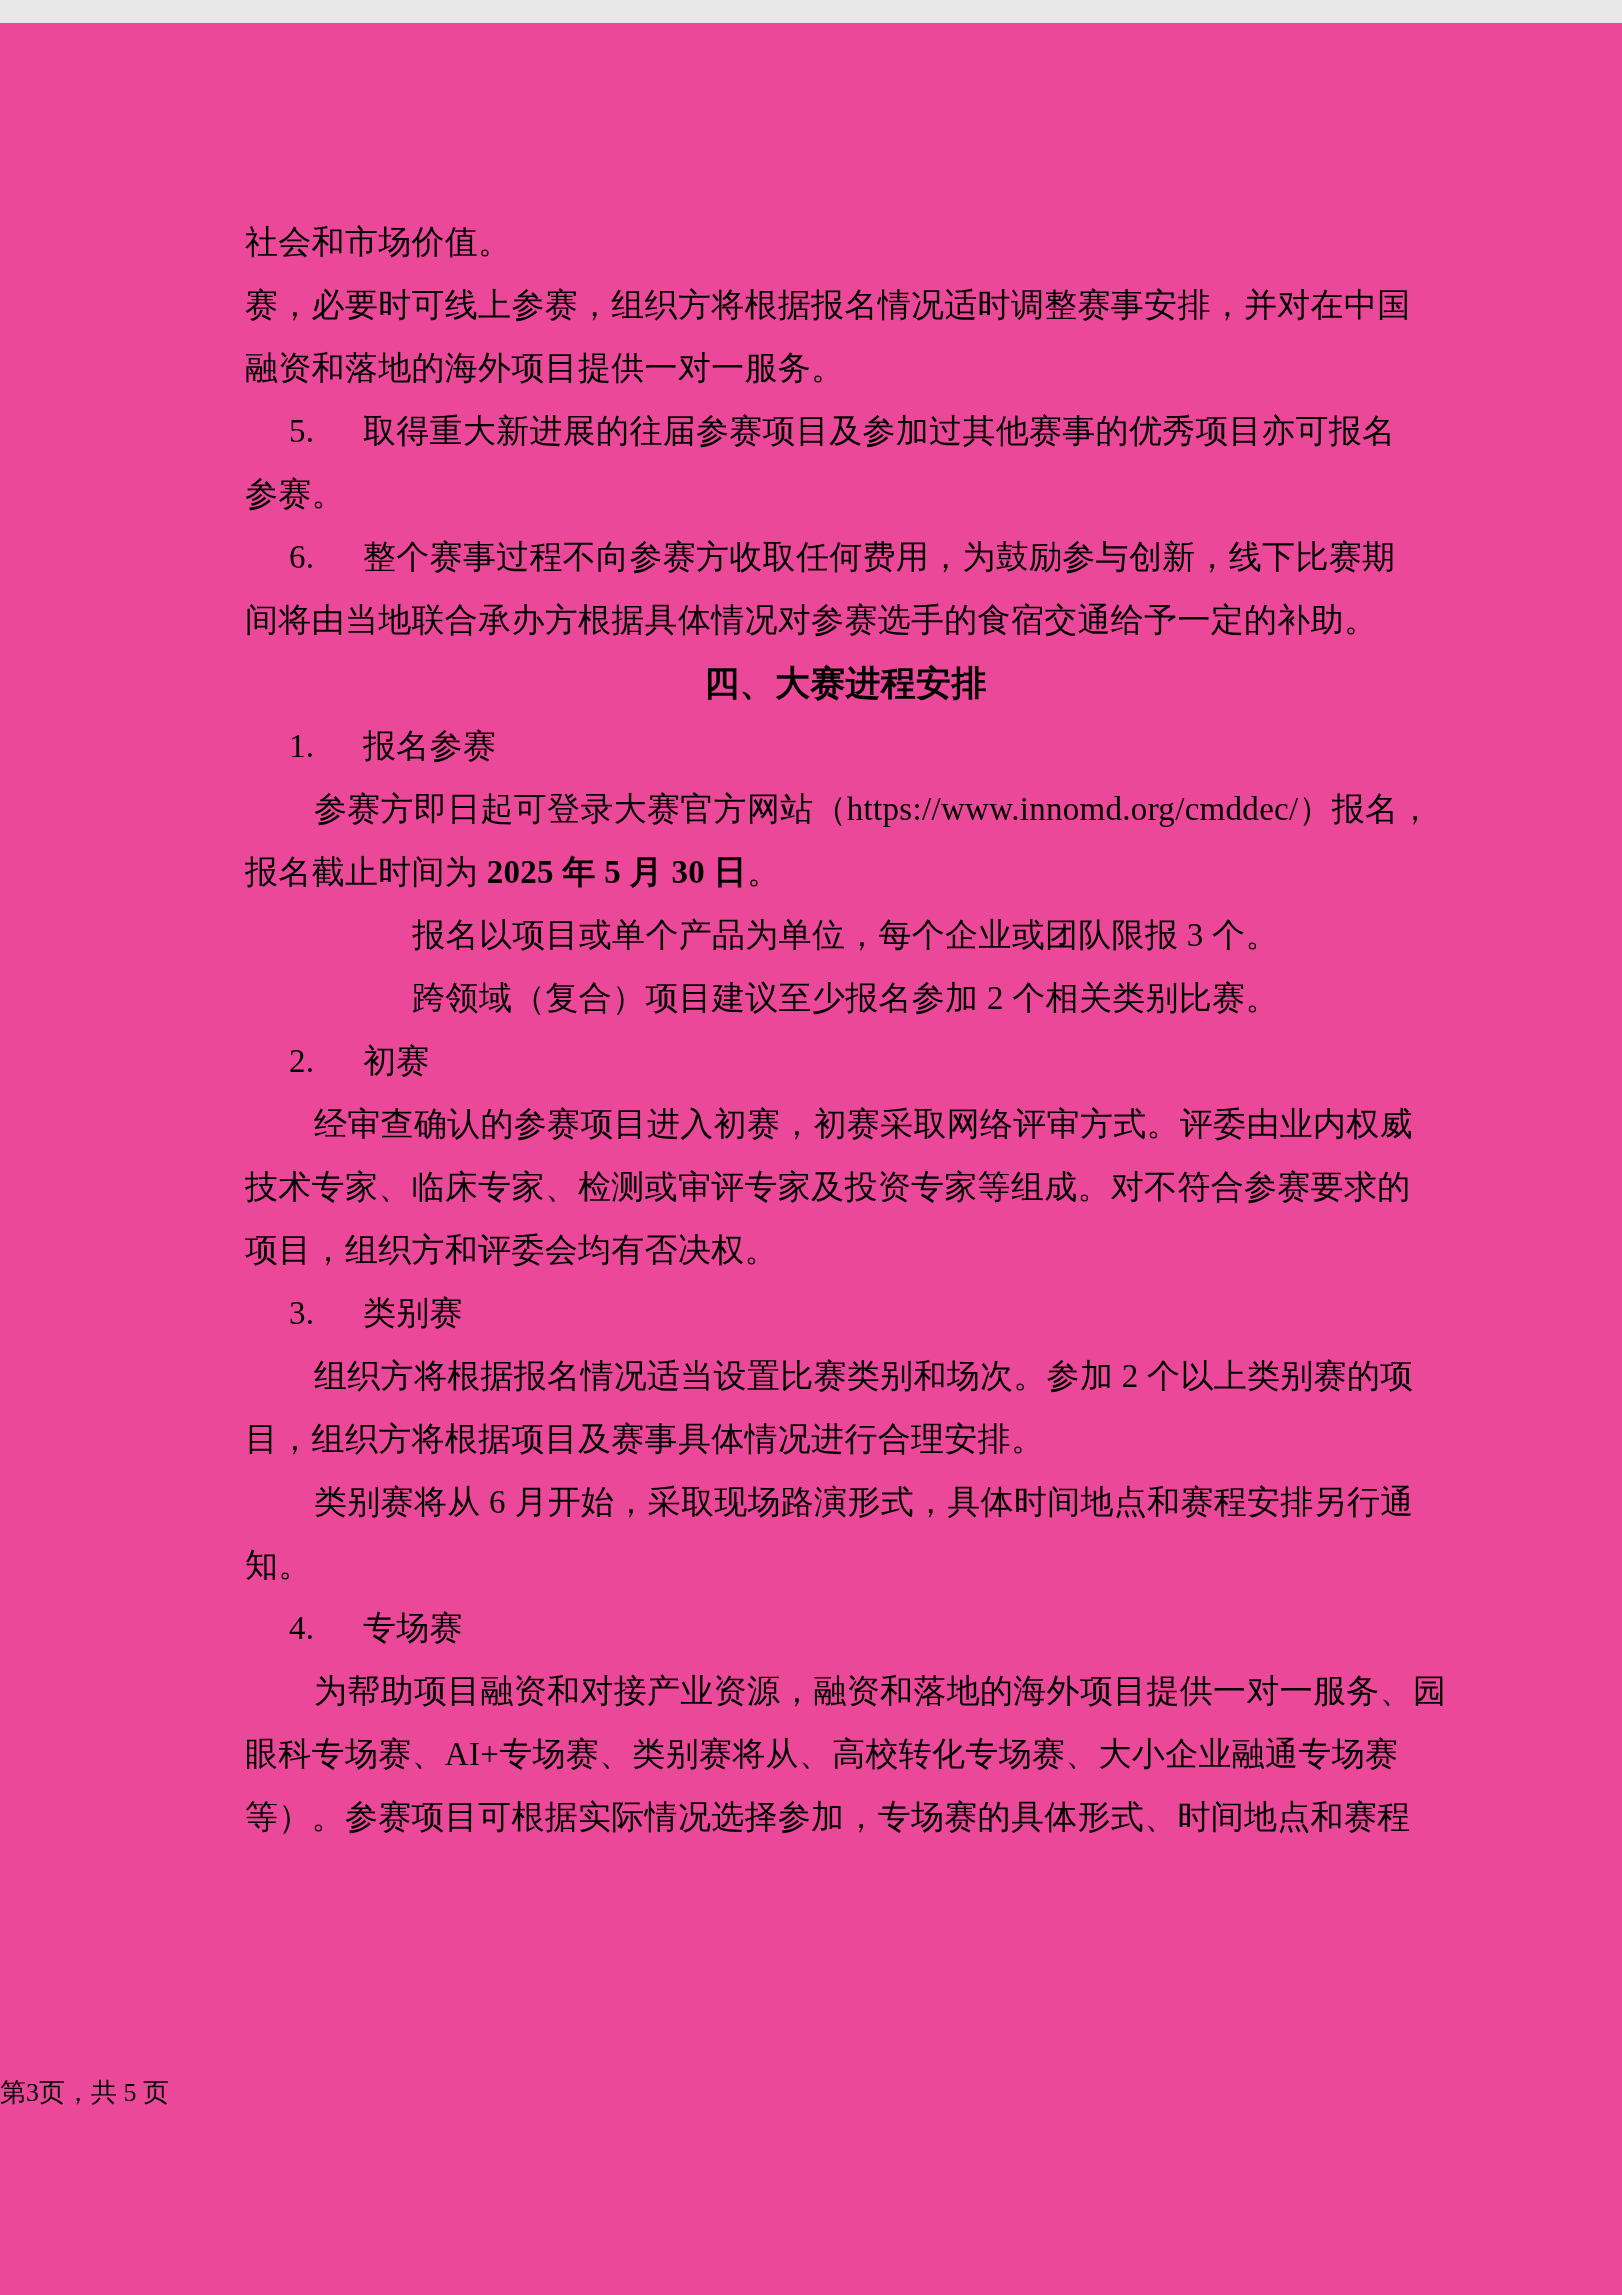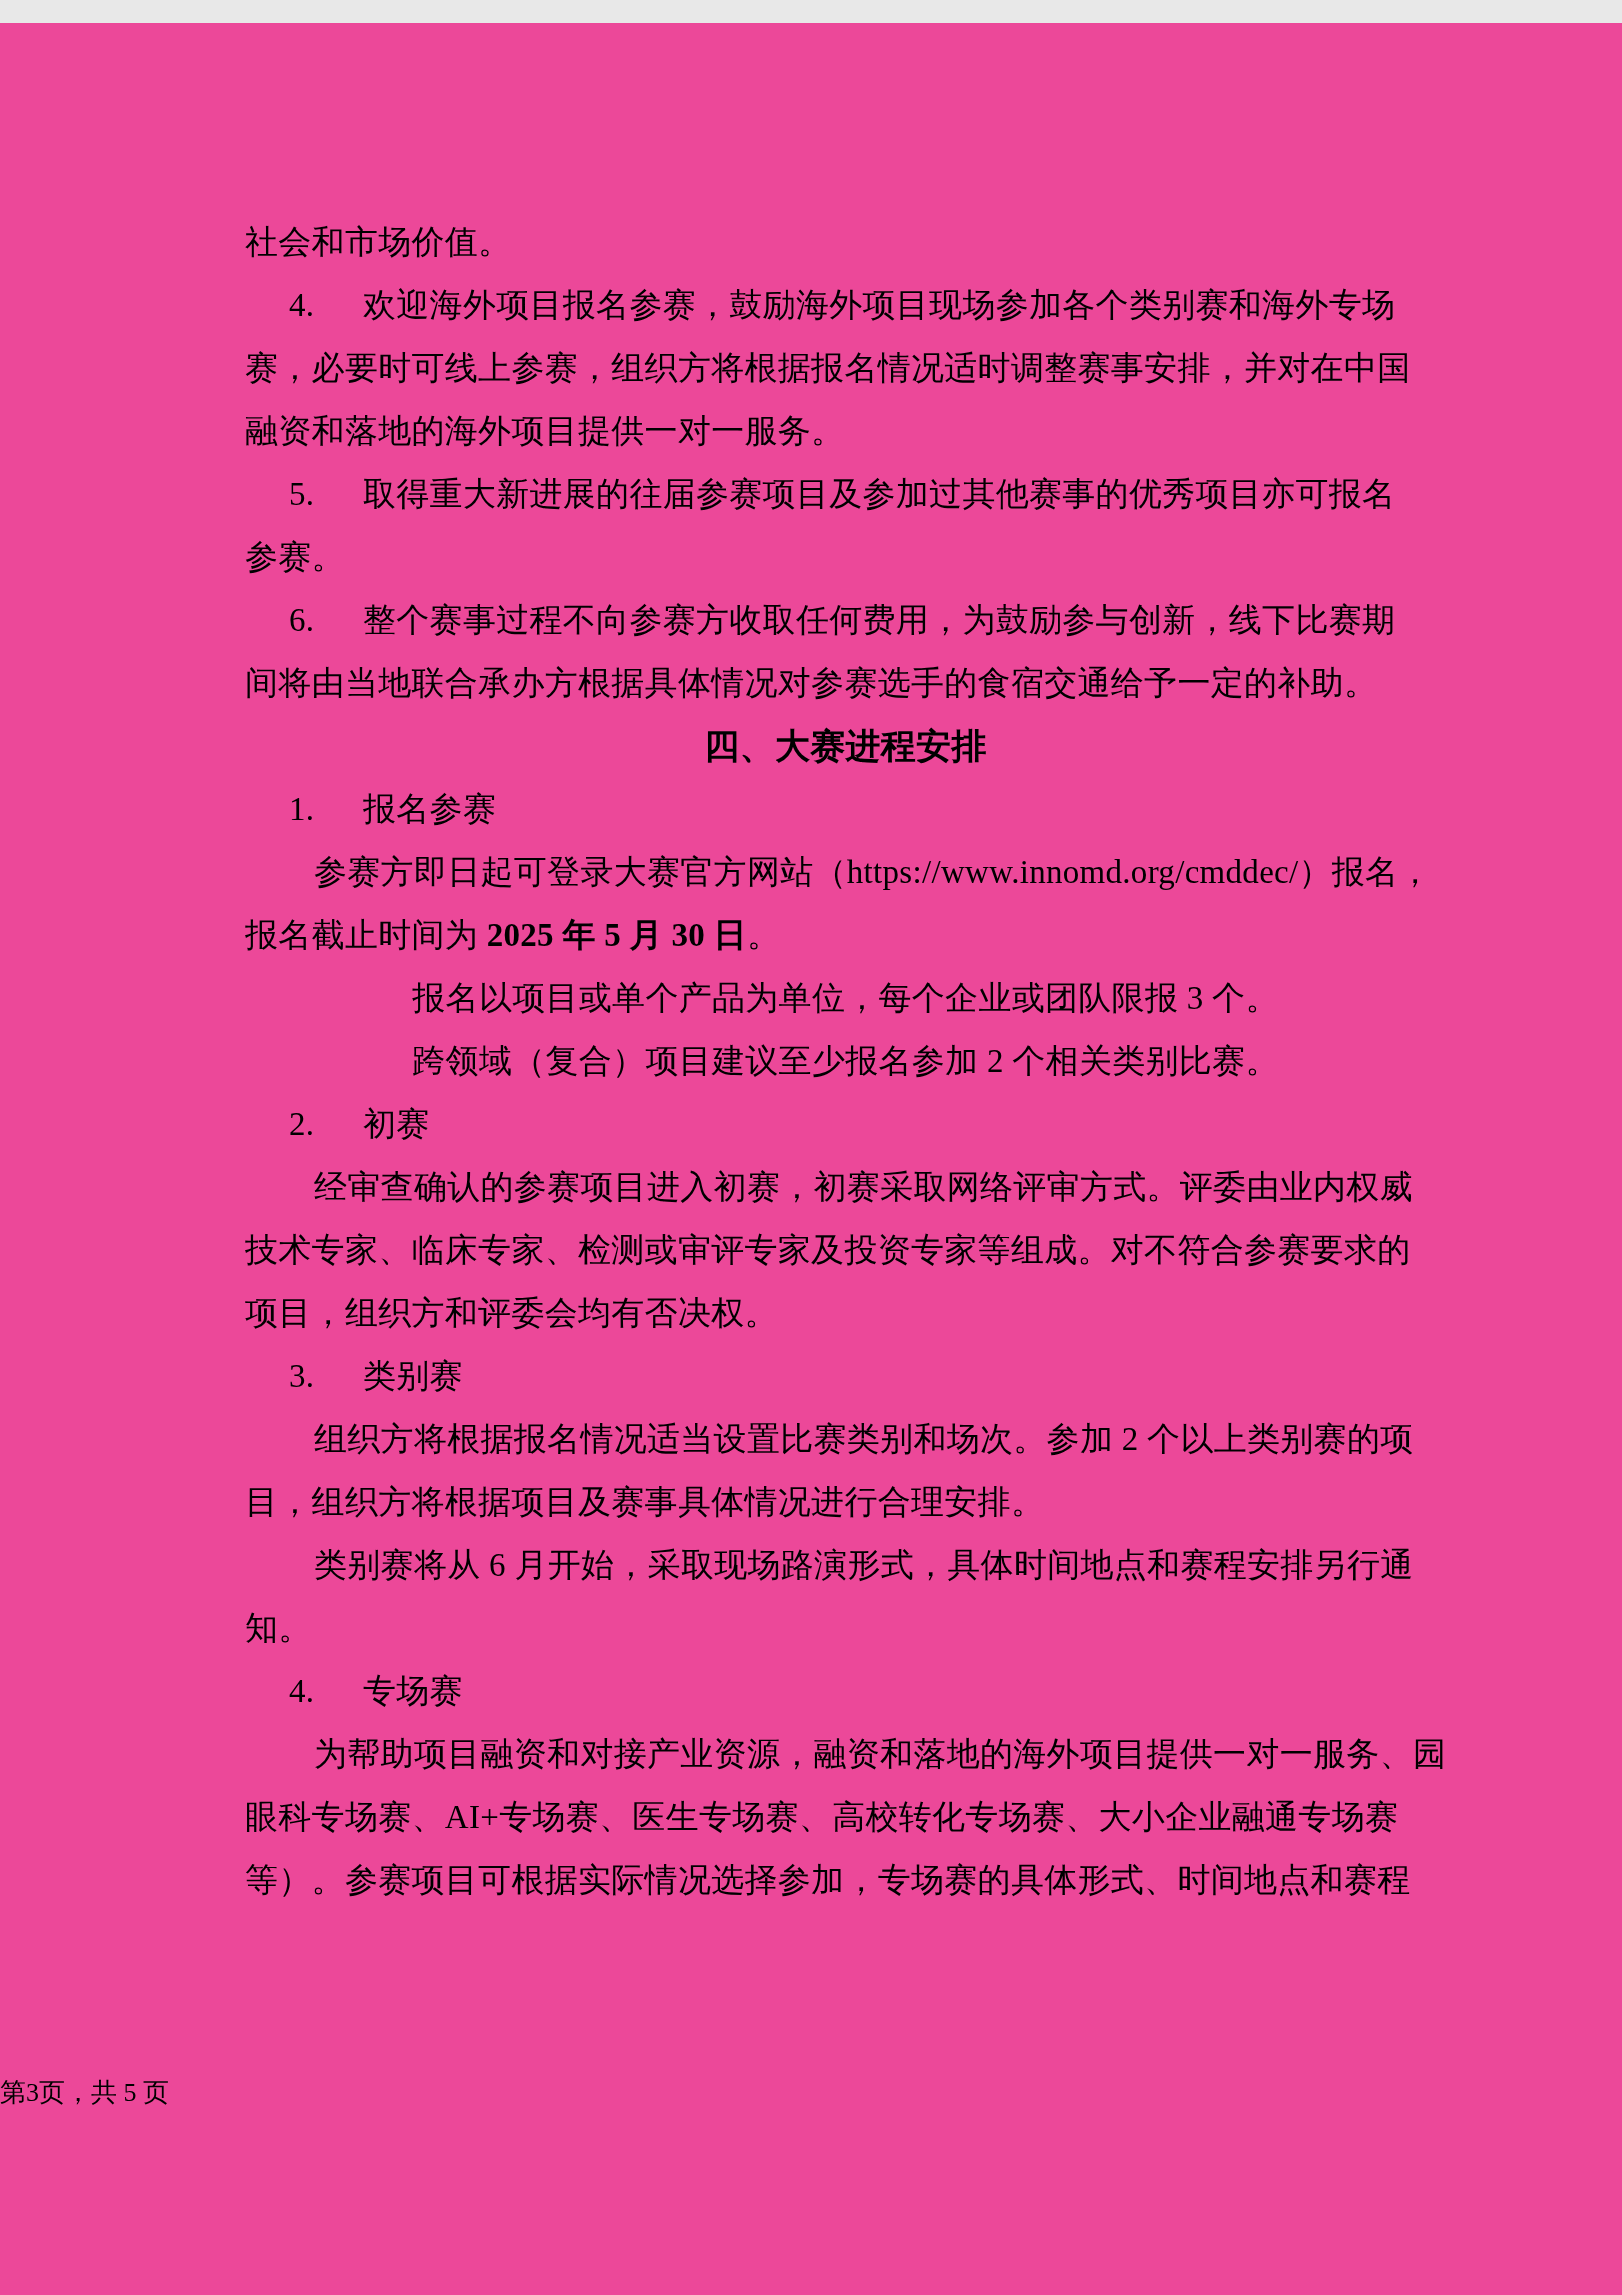--- a/index.html
+++ b/index.html
@@ -43,21 +43,20 @@
     line-height: 35px;
     font-size: 26px;
   }
 </style>
 </head>
 <body>
 
 <div class="page">
   <div class="text-body">
       <div class="line indent-none"><span class="runs"><span>社会和市场价值。</span></span></div>
-      <div class="line indent-item"><span class="num">4.</span><span class="runs"><span>欢迎海外项目报名参赛，鼓励海外项目现场参加各个类别赛和海外专场</span></span></div>
       <div class="line indent-none"><span class="runs"><span>赛，必要时可线上参赛，组织方将根据报名情况适时调整赛事安排，并对在中国</span></span></div>
       <div class="line indent-none"><span class="runs"><span>融资和落地的海外项目提供一对一服务。</span></span></div>
       <div class="line indent-item"><span class="num">5.</span><span class="runs"><span>取得重大新进展的往届参赛项目及参加过其他赛事的优秀项目亦可报名</span></span></div>
       <div class="line indent-none"><span class="runs"><span>参赛。</span></span></div>
       <div class="line indent-item"><span class="num">6.</span><span class="runs"><span>整个赛事过程不向参赛方收取任何费用，为鼓励参与创新，线下比赛期</span></span></div>
       <div class="line indent-none"><span class="runs"><span>间将由当地联合承办方根据具体情况对参赛选手的食宿交通给予一定的补助。</span></span></div>
       <div class="line indent-para heading"><span class="runs"><span class="b">四、大赛进程安排</span></span></div>
       <div class="line indent-item"><span class="num">1.</span><span class="runs"><span>报名参赛</span></span></div>
       <div class="line indent-para"><span class="runs"><span>参赛方即日起可登录大赛官方网站（https://www.innomd.org/cmddec/）报名，</span></span></div>
       <div class="line indent-none"><span class="runs"><span>报名截止时间为 </span><span class="b">2025 年 5 月 30 日</span><span>。</span></span></div>
@@ -67,18 +66,18 @@
       <div class="line indent-para"><span class="runs"><span>经审查确认的参赛项目进入初赛，初赛采取网络评审方式。评委由业内权威</span></span></div>
       <div class="line indent-none"><span class="runs"><span>技术专家、临床专家、检测或审评专家及投资专家等组成。对不符合参赛要求的</span></span></div>
       <div class="line indent-none"><span class="runs"><span>项目，组织方和评委会均有否决权。</span></span></div>
       <div class="line indent-item"><span class="num">3.</span><span class="runs"><span>类别赛</span></span></div>
       <div class="line indent-para"><span class="runs"><span>组织方将根据报名情况适当设置比赛类别和场次。参加 2 个以上类别赛的项</span></span></div>
       <div class="line indent-none"><span class="runs"><span>目，组织方将根据项目及赛事具体情况进行合理安排。</span></span></div>
       <div class="line indent-para"><span class="runs"><span>类别赛将从 6 月开始，采取现场路演形式，具体时间地点和赛程安排另行通</span></span></div>
       <div class="line indent-none"><span class="runs"><span>知。</span></span></div>
       <div class="line indent-item"><span class="num">4.</span><span class="runs"><span>专场赛</span></span></div>
       <div class="line indent-para"><span class="runs"><span>为帮助项目融资和对接产业资源，融资和落地的海外项目提供一对一服务、园</span></span></div>
-      <div class="line indent-none"><span class="runs"><span>眼科专场赛、AI+专场赛、医生专场赛、高校转化专场赛、大小企业融通专场赛</span></span></div>
+      <div class="line indent-none"><span class="runs"><span>眼科专场赛、AI+专场赛、类别赛将从、高校转化专场赛、大小企业融通专场赛</span></span></div>
       <div class="line indent-none"><span class="runs"><span>等）。参赛项目可根据实际情况选择参加，专场赛的具体形式、时间地点和赛程</span></span></div>
     </div>
   <div class="footer">第3页，共 5 页</div>
 </div>
 
 
 </body></html>

